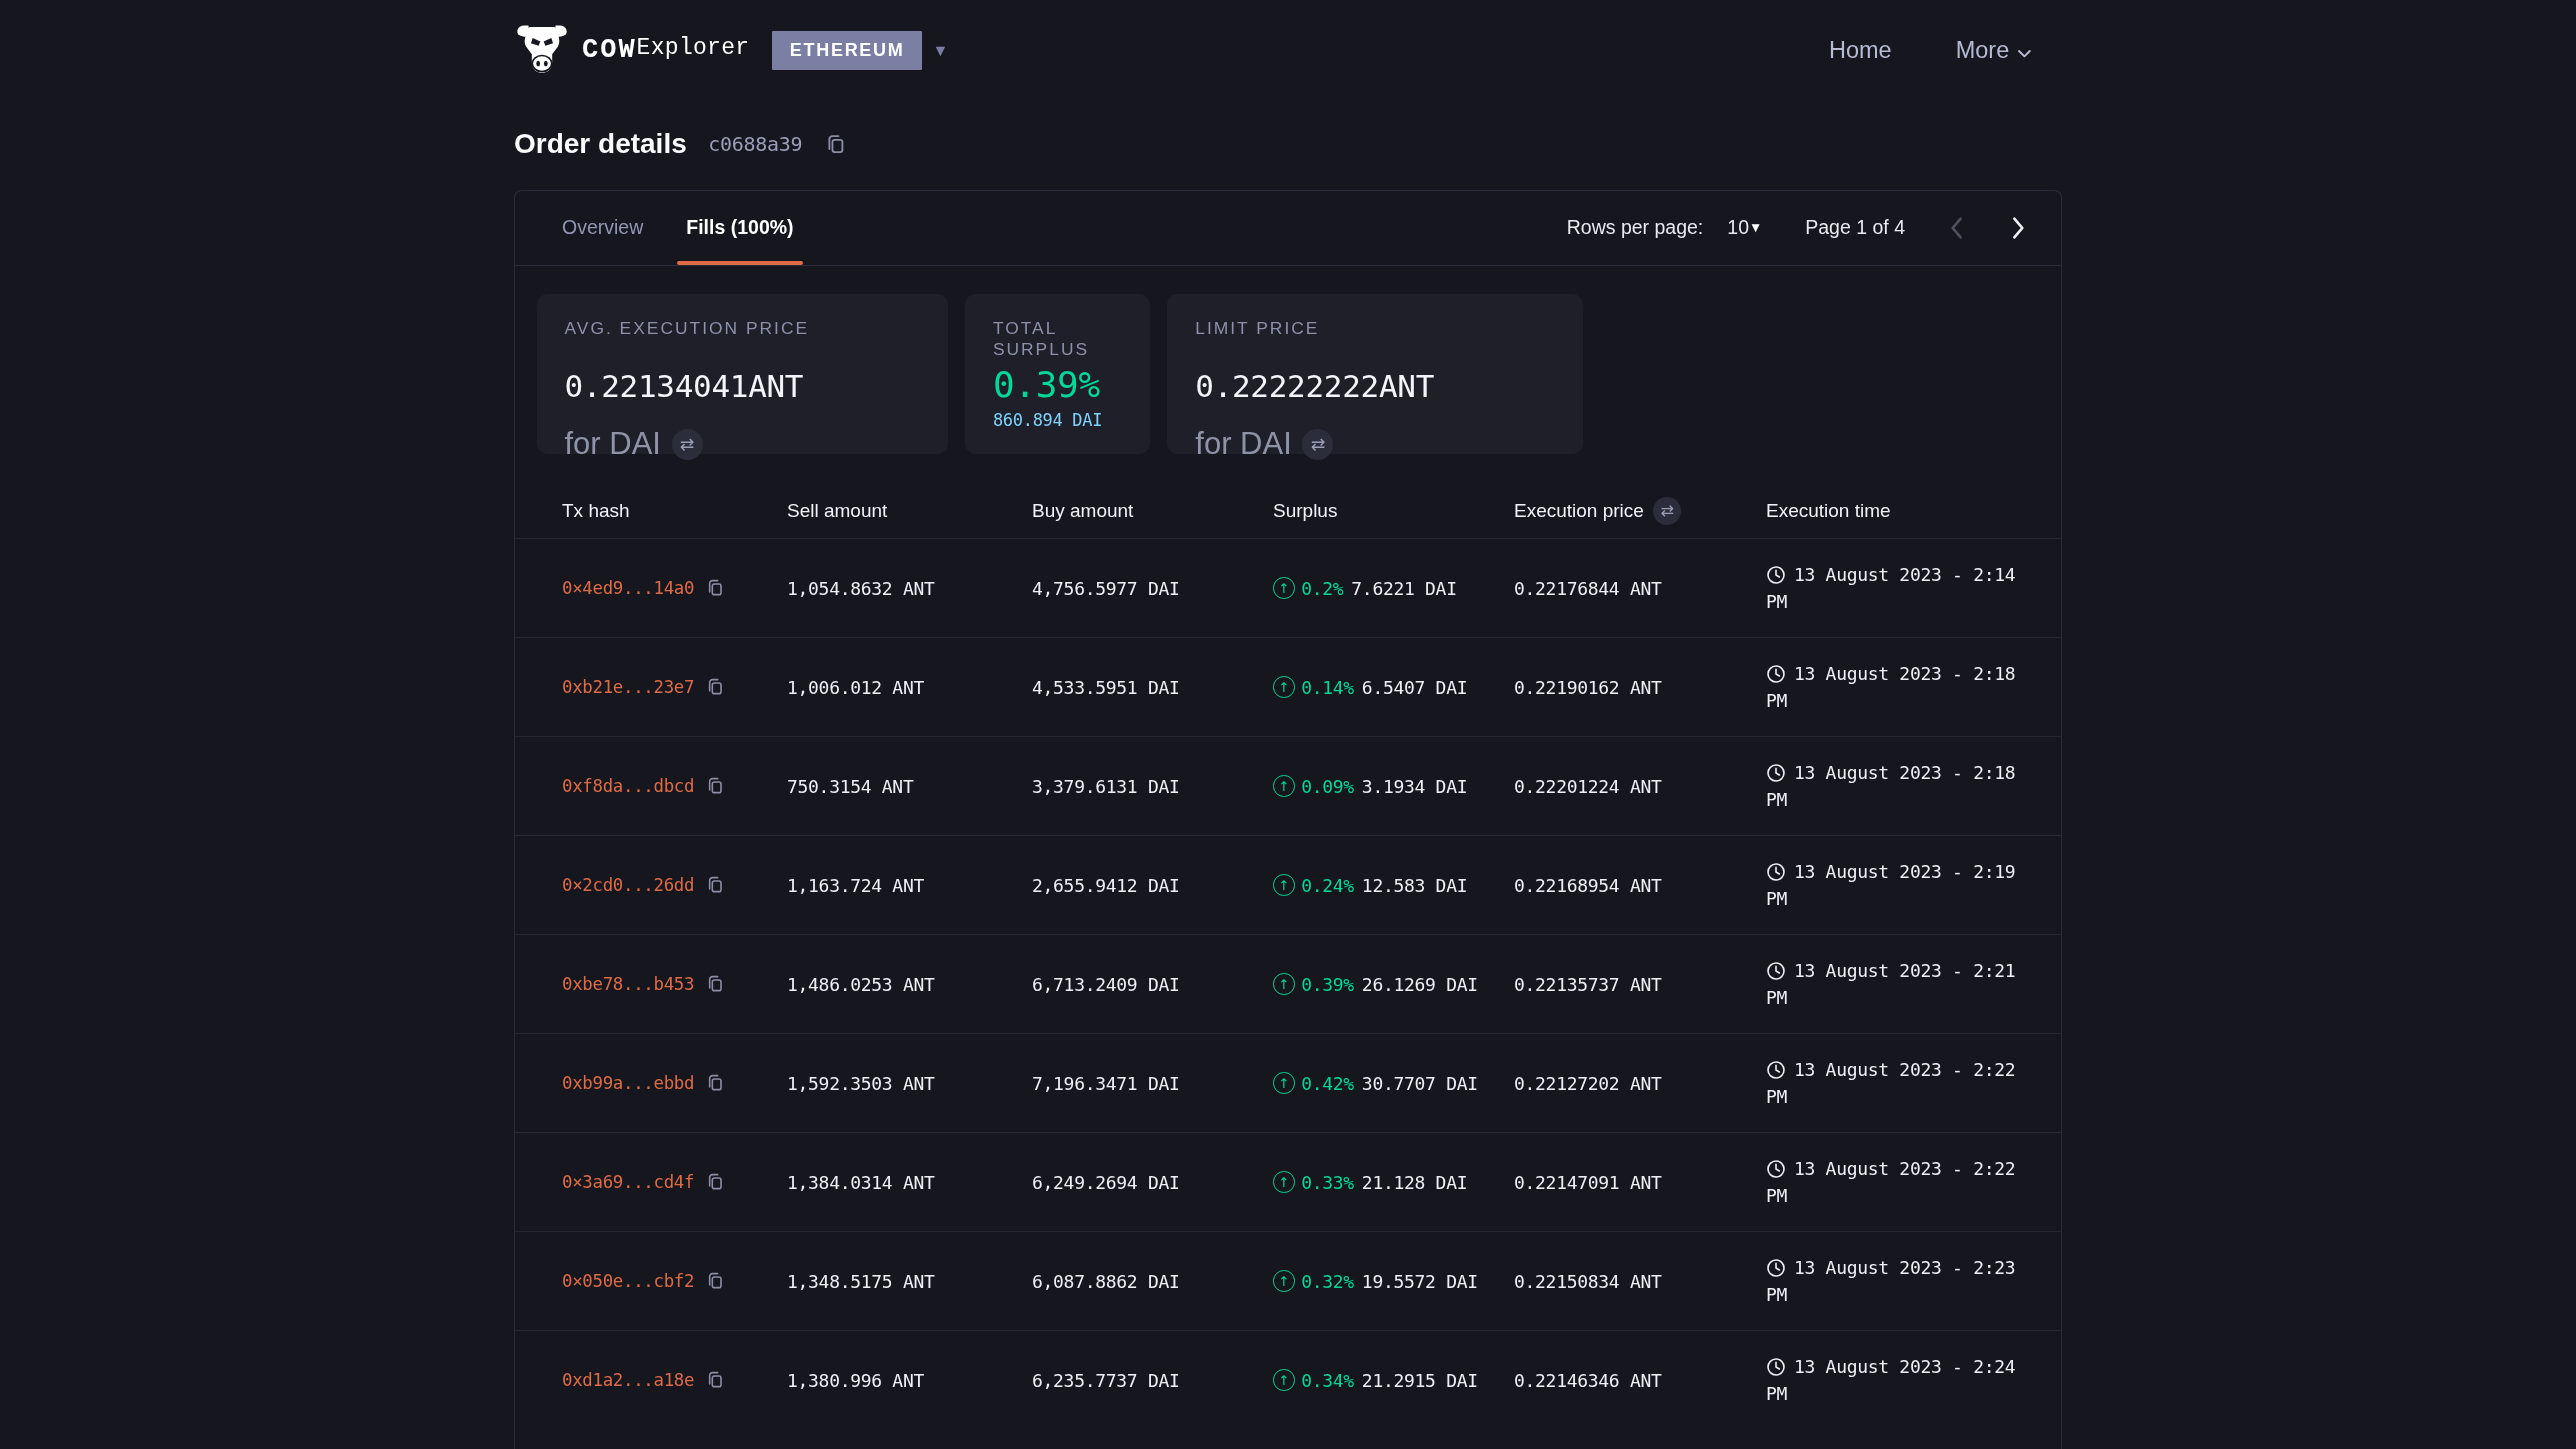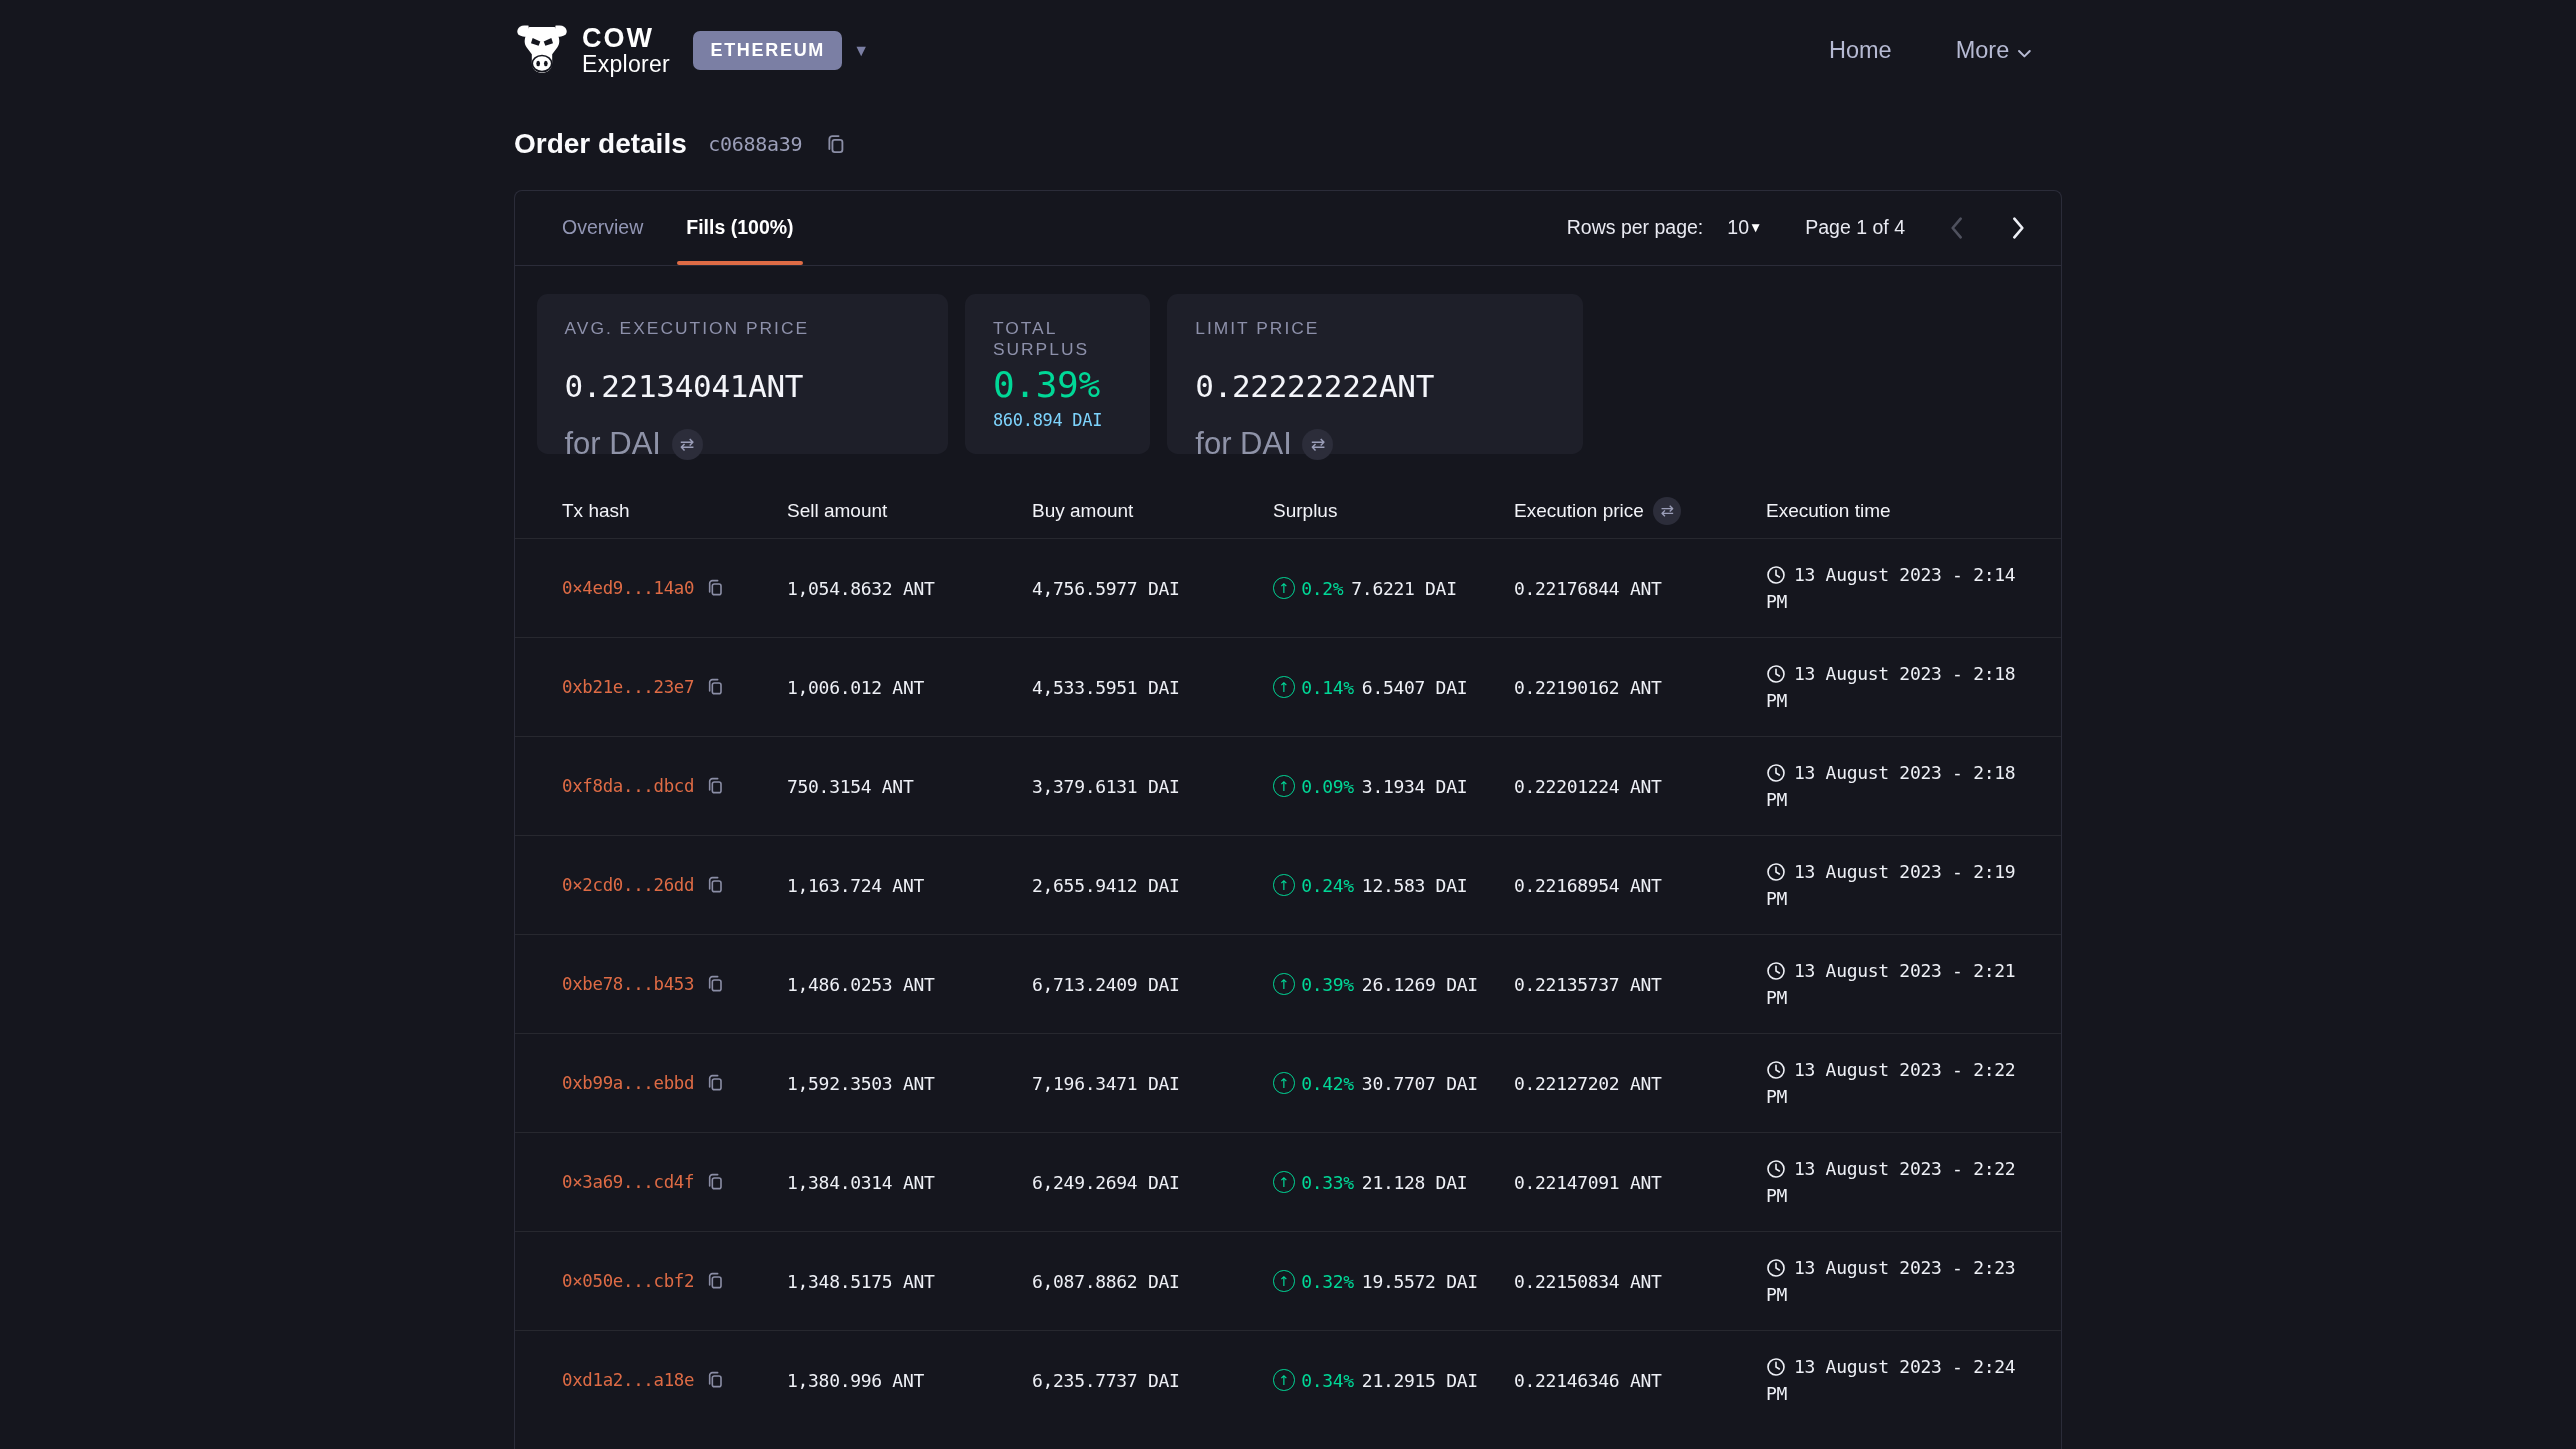--- a/index.html
+++ b/index.html
@@ -9,27 +9,27 @@
     color:#eef0f6;
     font-family:"Liberation Sans", "DejaVu Sans", sans-serif;
   }
   .mono { font-family:"DejaVu Sans Mono", monospace; letter-spacing:-0.3px; }
   .content { width:1548px; margin:0 auto; }
 
   
   .topbar { height:101px; display:flex; align-items:center; }
   .topbar .content { display:flex; align-items:center; }
   .logo { display:flex; align-items:center; gap:12px; cursor:pointer; }
-  .logo-text { display:flex; flex-direction:column; line-height:1.02; color:#fff; }
+  .logo-text { display:flex; flex-direction:row; line-height:1.02; color:#fff;font-family:Liberation Mono, monospace; }
   .logo-title { font-weight:800; font-size:27px; letter-spacing:2px; }
   .logo-subtitle { font-weight:400; font-size:23px; letter-spacing:0.3px; }
   .net-badge {
     margin-left:23px; background:#7b7fa4; color:#fff;
     font-size:18px; font-weight:700; letter-spacing:1.7px;
-    padding:8.7px 17.4px; border-radius:7px; cursor:pointer;
+    padding:8.7px 17.4px; border-radius:1px; cursor:pointer;
   }
   .badge-caret { color:#7b7fa4; font-size:16px; margin-left:10.7px; cursor:pointer; }
   .nav { margin-left:auto; margin-right:30px; display:flex; align-items:center; gap:64px; }
   .nav-item { color:#b6bad3; font-size:23.5px; font-weight:500; display:flex; align-items:center; gap:8px; cursor:pointer; }
 
   
   .title-row { display:flex; align-items:center; gap:21.5px; margin-top:27px; }
   .page-title { font-size:28px; font-weight:700; color:#fbfbfd; }
   .order-id { font-size:20px; color:#9b9eb8; }
   .copy-btn { display:inline-flex; cursor:pointer; }

